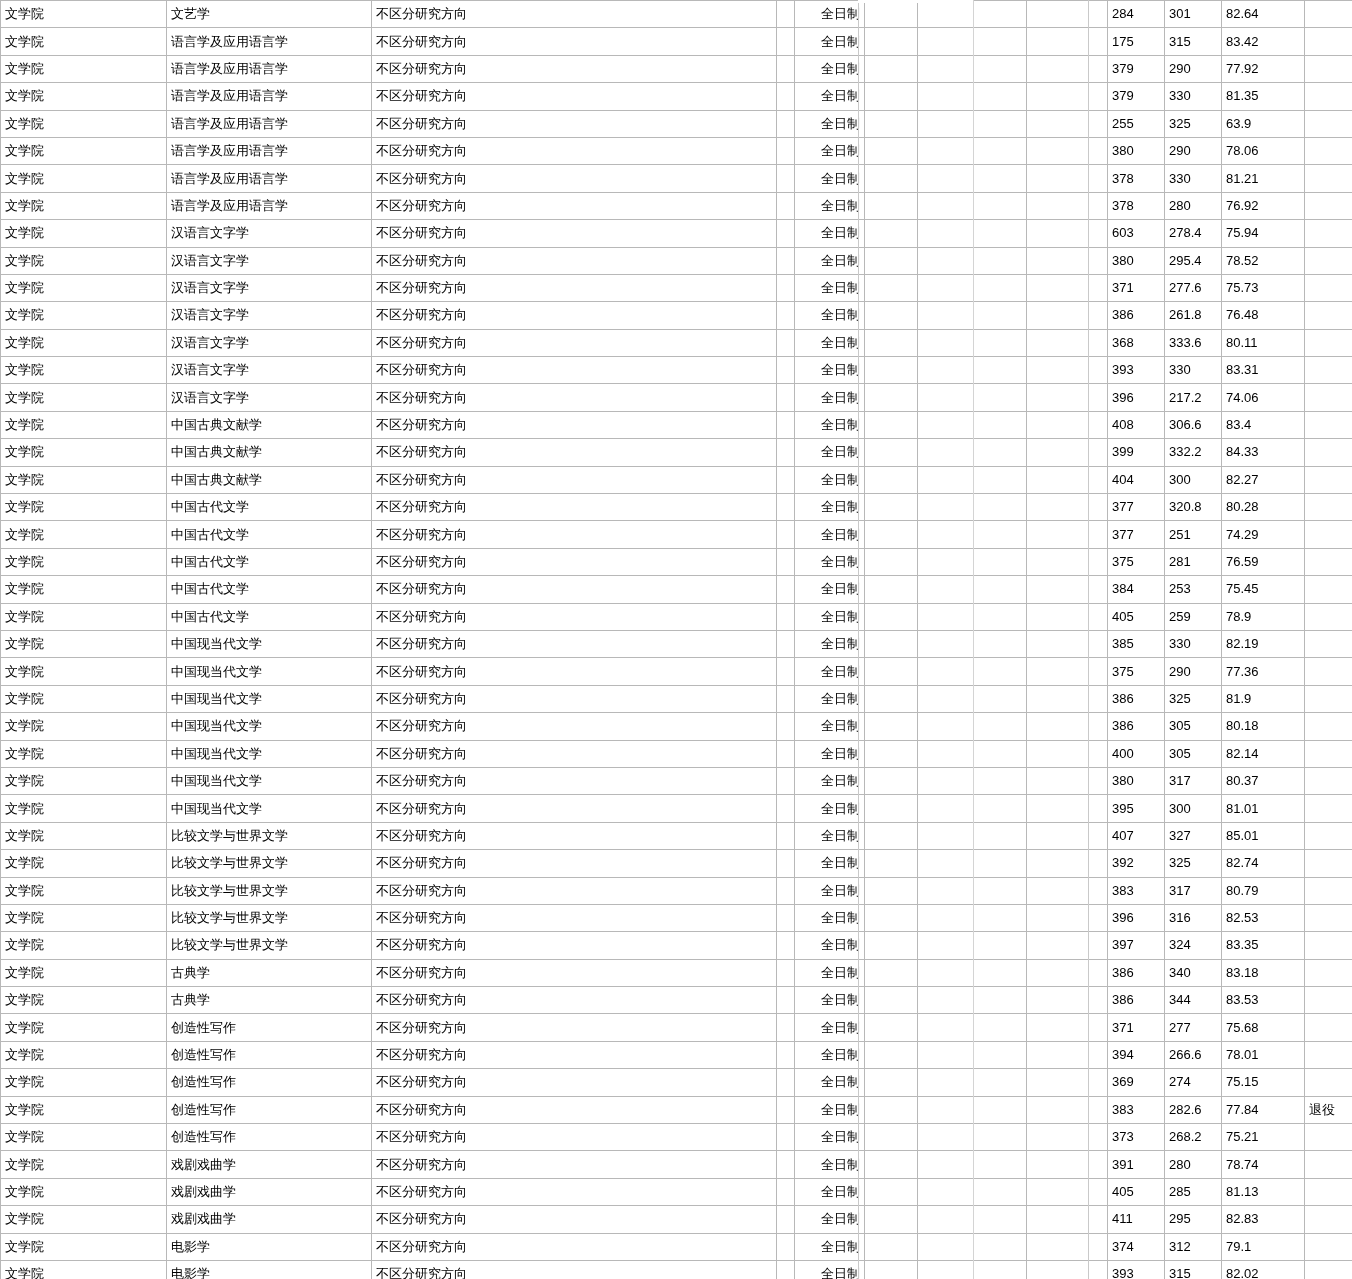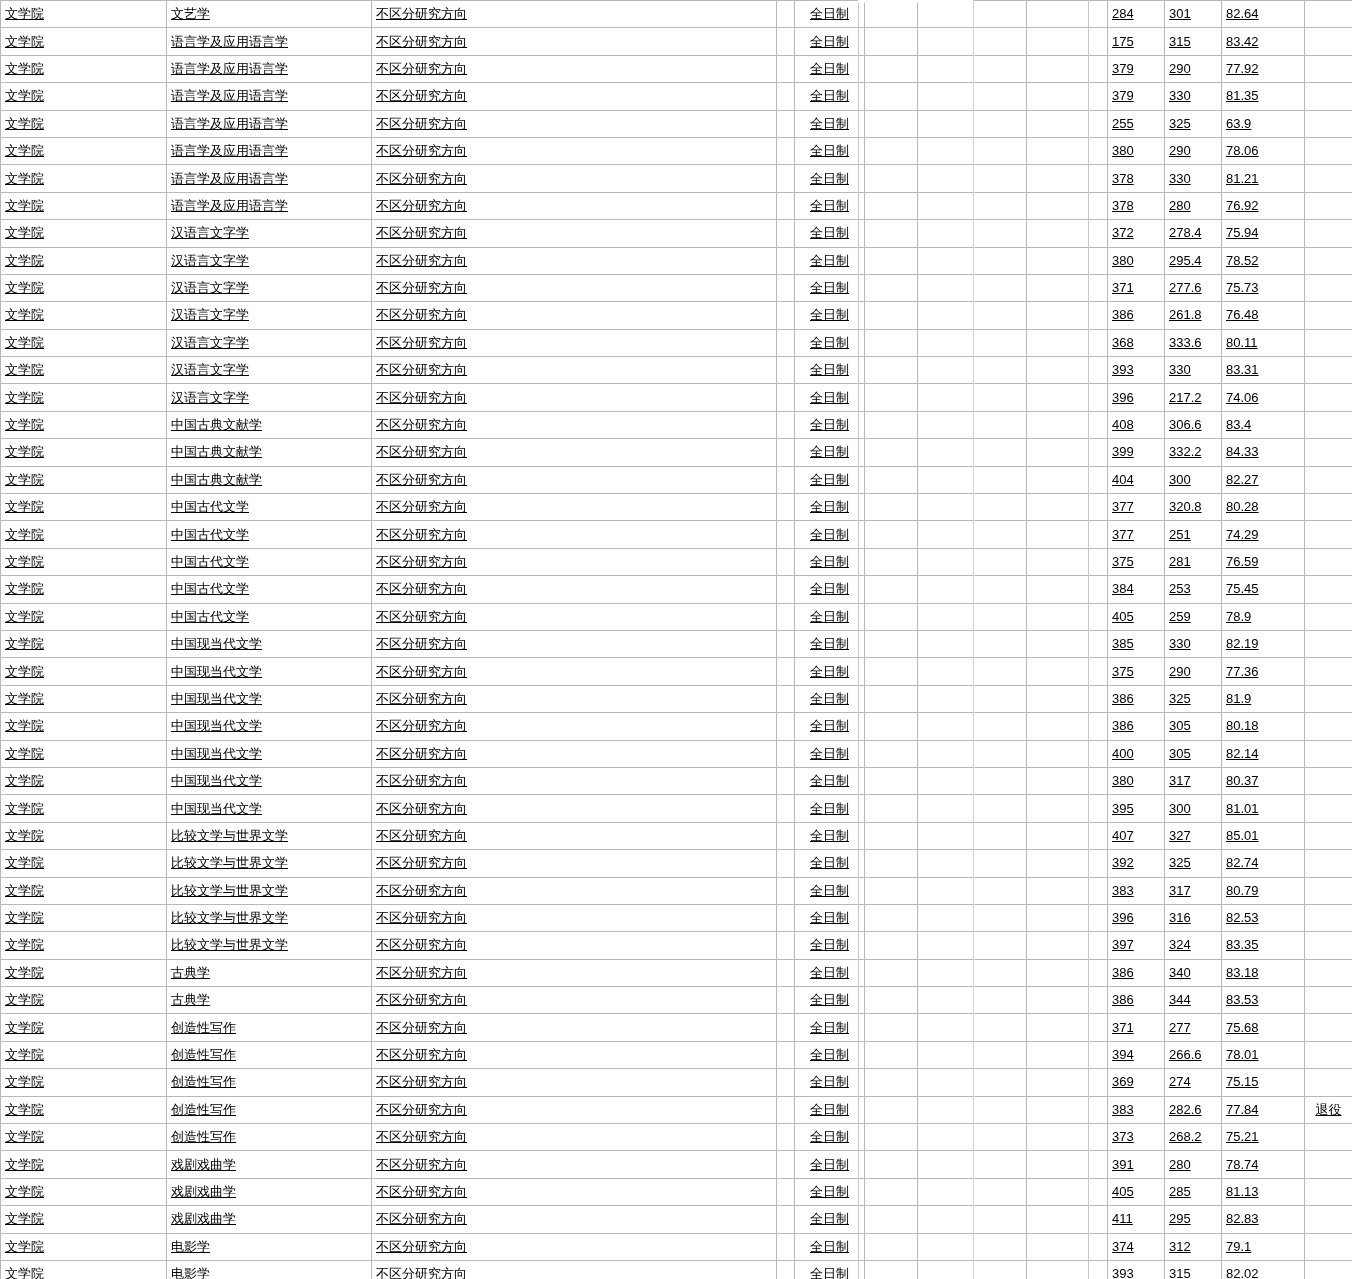--- a/index.html
+++ b/index.html
@@ -12,21 +12,20 @@
     height: 1279px;
     font-family: "Liberation Sans", "DejaVu Sans", sans-serif;
     font-size: 13px;
     color: #000000;
     overflow: hidden;
   }
   .sheet {
     position: relative;
     width: 1352px;
     height: 916px;
-    text-decoration: underline;
   }
   table.grid {
     border-collapse: collapse;
     table-layout: fixed;
     width: 1352px;
   }
   table.grid td {
     border: 1px solid #b8b8b8;
     height: 26.4px;
     padding: 0 4px;
@@ -66,23 +65,23 @@
 
   .top-stub {
     position: absolute;
     left: 858px;
     top: 0;
     width: 115px;
     height: 3px;
     background: #ffffff;
   }
 
-  td.mode { text-align: center; }
+  td.mode { text-align: right; }
   td.num  { text-align: left; }
-  td.note { text-align: center; }
+  td.note { text-align: left; }
   td.blank { background: #ffffff; }
 </style>
 </head>
 <body>
 
 <div class="sheet">
   <table class="grid">
     <colgroup>
       <col class="c-college">
         <col class="c-major">
@@ -212,21 +211,21 @@
         </tr>
         <tr>
           <td>文学院</td>
           <td>汉语言文字学</td>
           <td>不区分研究方向</td>
           <td class="blank"></td>
           <td class="mode">全日制</td>
           <td class="blank"></td>
           <td class="blank"></td>
           <td class="blank"></td>
-          <td class="num">372</td>
+          <td class="num">603</td>
           <td class="num">278.4</td>
           <td class="num">75.94</td>
           <td class="note"></td>
         </tr>
         <tr>
           <td>文学院</td>
           <td>汉语言文字学</td>
           <td>不区分研究方向</td>
           <td class="blank"></td>
           <td class="mode">全日制</td>

